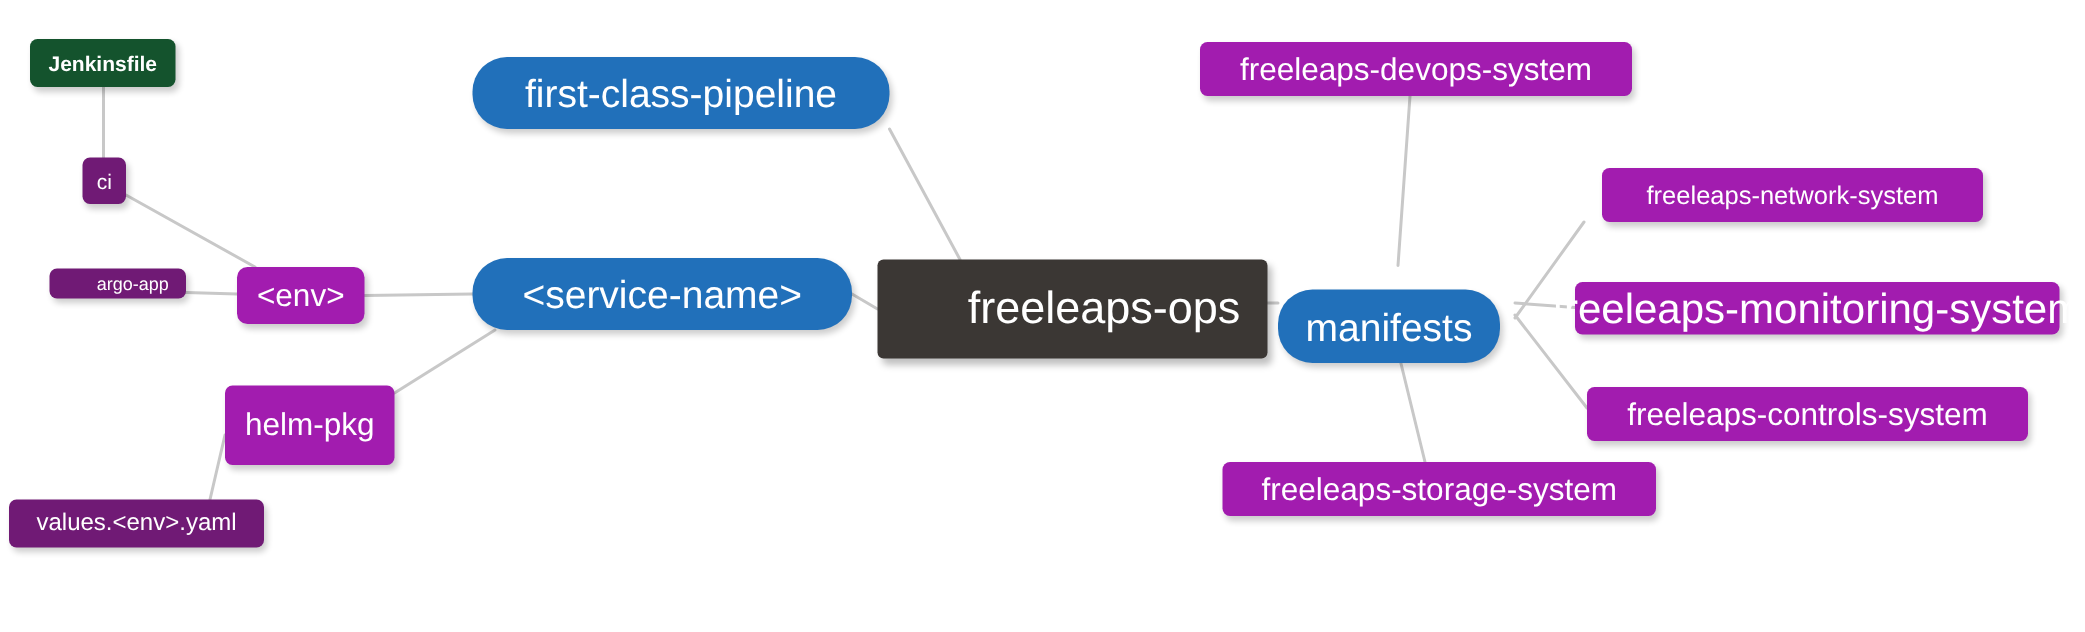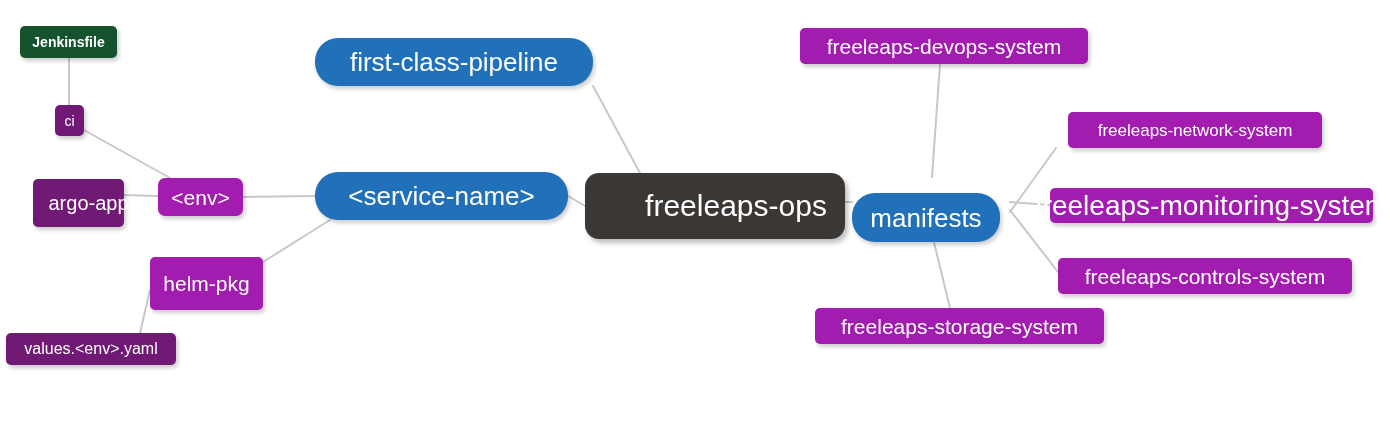--- a/index.html
+++ b/index.html
@@ -33,21 +33,21 @@
     box-sizing: border-box;
     color: #ffffff;
     white-space: nowrap;
     line-height: 1;
     border-radius: 3px;
     box-shadow: 2px 3px 4px rgba(0,0,0,0.20);
     letter-spacing: 0px;
   }
   .node.root {
     background: #3b3734;
-    border-radius: 14px;
+    border-radius: 4px;
     box-shadow: 3px 4px 5px rgba(0,0,0,0.25);
     padding-left: 42px;
   }
   .node.blue   { background: #2170ba; border-radius: 23px; }
   .node.green  { background: #a21caf; }
   .node.orange { background: #14532d; font-weight: bold; }
   .node.red    { background: #701a75; }
   .node.rounded-lg { border-radius: 7px; text-align: center; }
   .node.rounded-md { border-radius: 5px; }
 </style>
@@ -73,21 +73,21 @@
     </svg>
   <div id="node-layer">
       <div class="node root " style="left: 585px; top: 173px; width: 260px; height: 66px; font-size: 30px;">freeleaps-ops</div>
       <div class="node blue " style="left: 315px; top: 38px; width: 278px; height: 48px; font-size: 26px;">first-class-pipeline</div>
       <div class="node blue " style="left: 315px; top: 172px; width: 253px; height: 48px; font-size: 26px;">&lt;service-name&gt;</div>
       <div class="node blue " style="left: 852px; top: 193px; width: 148px; height: 49px; font-size: 26px;">manifests</div>
       <div class="node green rounded-lg" style="left: 158px; top: 178px; width: 85px; height: 38px; font-size: 21px;">&lt;env&gt;</div>
       <div class="node green rounded-md" style="left: 150px; top: 257px; width: 113px; height: 53px; font-size: 21px;">helm-pkg</div>
       <div class="node orange rounded-md" style="left: 20px; top: 26px; width: 97px; height: 32px; font-size: 14px;">Jenkinsfile</div>
       <div class="node red rounded-md" style="left: 55px; top: 105px; width: 29px; height: 31px; font-size: 14px;">ci</div>
-      <div class="node red rounded-md" style="left: 33px; top: 179px; width: 91px; height: 48px; font-size: 20px; padding-left: 20px;">argo-app</div>
+      <div class="node red rounded-md" style="left: 33px; top: 179px; width: 91px; height: 20px; font-size: 12px; padding-left: 20px;">argo-app</div>
       <div class="node red rounded-md" style="left: 6px; top: 333px; width: 170px; height: 32px; font-size: 16px;">values.&lt;env&gt;.yaml</div>
       <div class="node green rounded-md" style="left: 800px; top: 28px; width: 288px; height: 36px; font-size: 21px;">freeleaps-devops-system</div>
       <div class="node green rounded-md" style="left: 1056px; top: 112px; width: 254px; height: 36px; font-size: 17px; margin-left: 12px;">freeleaps-network-system</div>
       <div class="node green rounded-md" style="left: 1050px; top: 188px; width: 323px; height: 35px; font-size: 28px;">freeleaps-monitoring-system</div>
       <div class="node green rounded-md" style="left: 1058px; top: 258px; width: 294px; height: 36px; font-size: 21px;">freeleaps-controls-system</div>
       <div class="node green rounded-md" style="left: 815px; top: 308px; width: 289px; height: 36px; font-size: 21px;">freeleaps-storage-system</div>
     </div>
 </div>
 
 </body></html>

